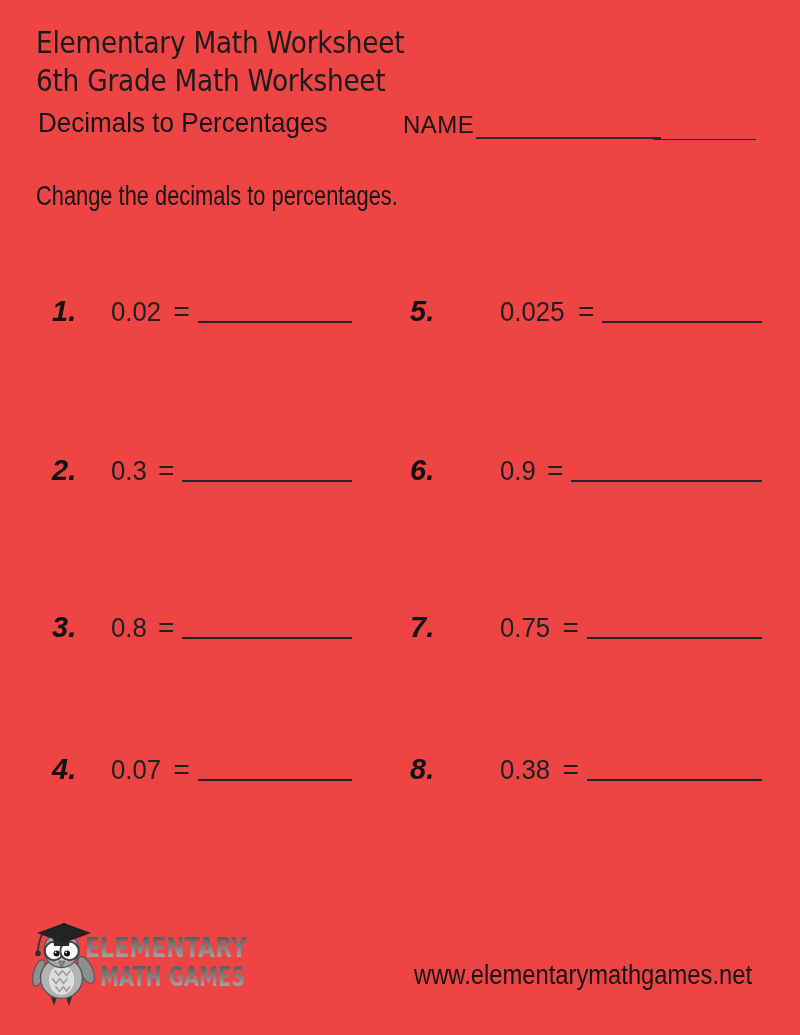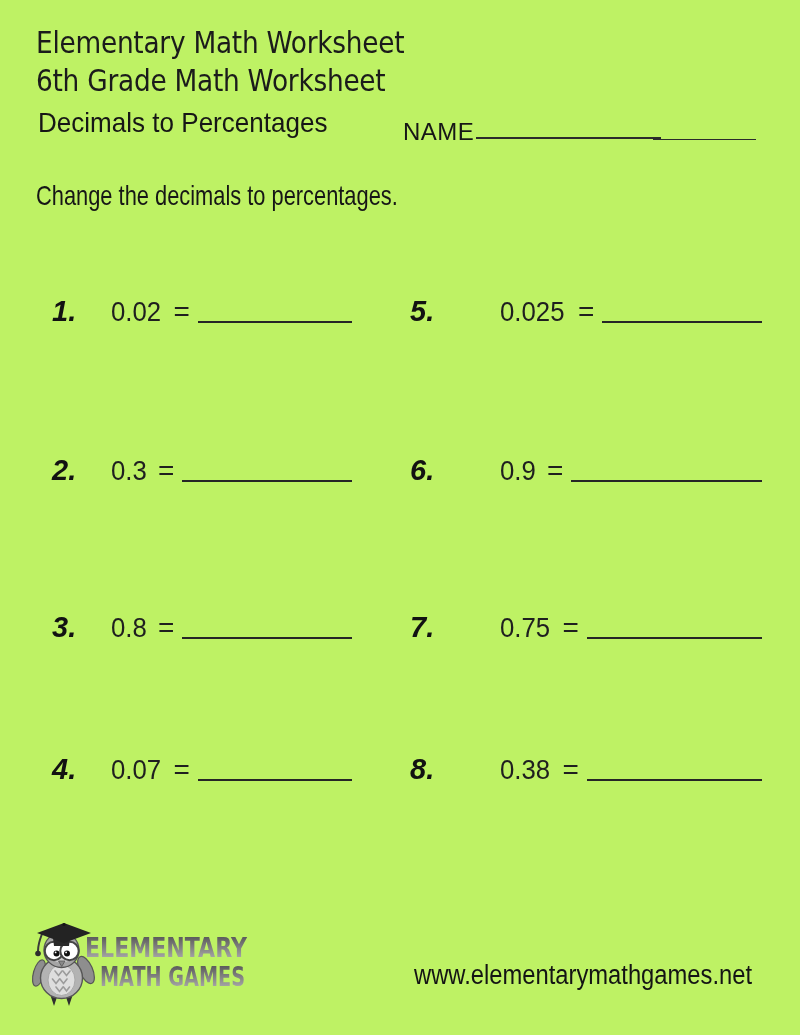--- a/index.html
+++ b/index.html
@@ -1,21 +1,21 @@
 <!DOCTYPE html>
 <html><head>
 <meta charset="utf-8">
 <style>
   * { margin: 0; padding: 0; box-sizing: border-box; }
   html, body { background: #ffffff; }
   .page {
     position: relative;
     width: 800px;
     height: 1035px;
-    background: #bef264;
+    background: #ef4444;
     font-family: "Liberation Sans", sans-serif;
     color: #1e1e1e;
     overflow: hidden;
   }
 
   
   .title-line1, .title-line2 {
     position: absolute;
     left: 36px;
     font-family: "DejaVu Sans", sans-serif;
@@ -38,21 +38,20 @@
     transform: scaleX(0.93);
     transform-origin: left top;
     white-space: nowrap;
   }
   .name-label {
     position: absolute;
     left: 403px; top: 111px;
     font-size: 24px;
     color: #161616;
     letter-spacing: 0.5px;
-    margin-top: 7px;
   }
   .name-line-a {
     position: absolute;
     left: 476px; top: 116px;
     width: 185px; height: 23px;
     border-bottom: 2.5px solid #2b2b2b;
   }
   .name-line-b {
     position: absolute;
     left: 653px; top: 117px;

